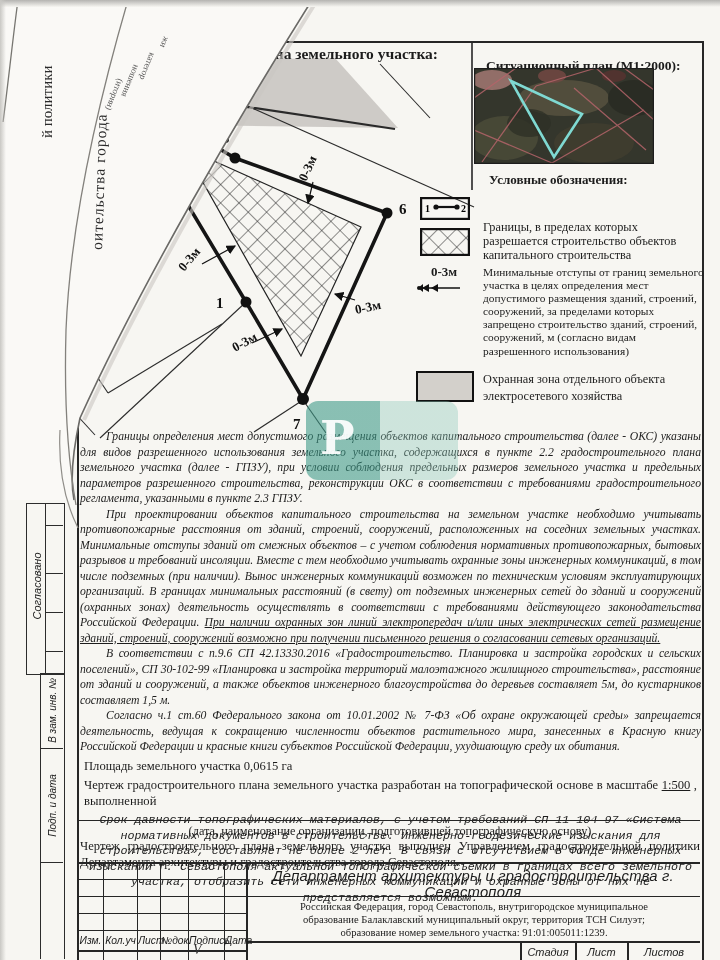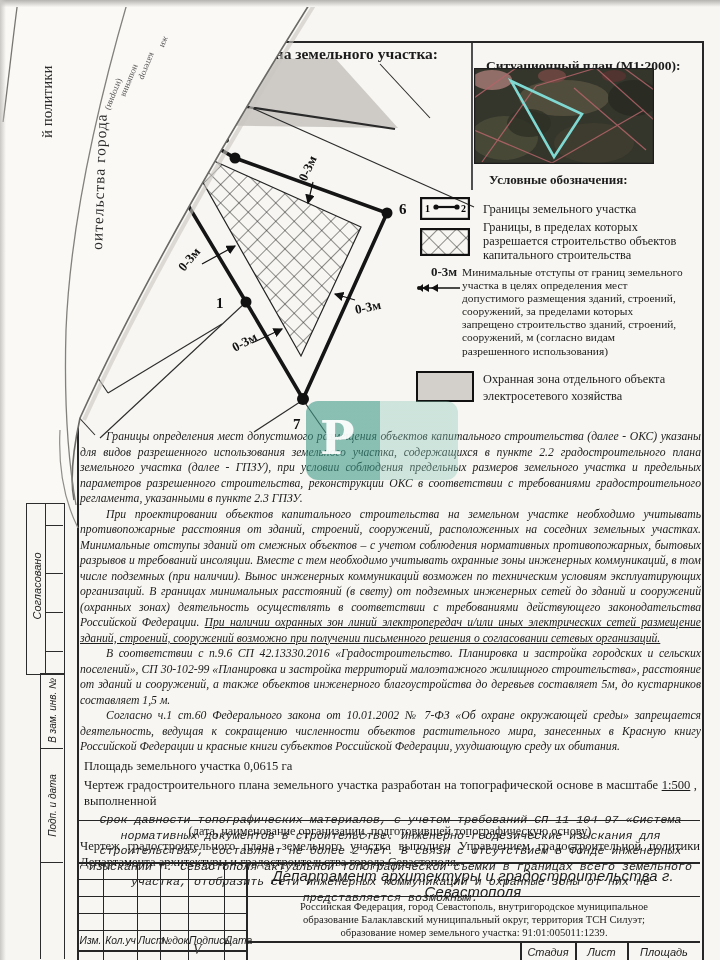--- a/index.html
+++ b/index.html
@@ -150,36 +150,35 @@
   <div class="t legend-head">Условные обозначения:</div>
 
   <svg class="abs" style="left:420px;top:197px;z-index:6;" width="50" height="23" viewBox="0 0 50 23">
     <rect x="1" y="1" width="48" height="21" fill="none" stroke="#111" stroke-width="2.4"></rect>
     <text x="5" y="15" font-size="10" font-weight="bold" font-family="Liberation Serif, serif">1</text>
     <circle cx="16" cy="10" r="2.6" fill="#111"></circle>
     <line x1="16" y1="10" x2="37" y2="10" stroke="#111" stroke-width="2.2"></line>
     <circle cx="37" cy="10" r="2.6" fill="#111"></circle>
     <text x="41" y="15" font-size="10" font-weight="bold" font-family="Liberation Serif, serif">2</text>
   </svg>
-  <div class="t legend-label" style="left:483px;top:203px;width:212px;font-size:12.5px;">Границы земельного участка</div>
 
   <svg class="abs" style="left:420px;top:228px;z-index:6;" width="50" height="28" viewBox="0 0 50 28">
     <rect x="1" y="1" width="48" height="26" fill="url(#xh)" stroke="#111" stroke-width="2.4"></rect>
   </svg>
   <div class="t legend-label" style="left:483px;top:220px;width:218px;font-size:12.3px;line-height:14px;">Границы, в пределах которых разрешается строительство  объектов капитального строительства</div>
 
   <div class="t" style="left:431px;top:264px;font-size:13px;font-weight:bold;z-index:6;">0-3м</div>
   <svg class="abs" style="left:416px;top:282px;z-index:6;" width="46" height="12" viewBox="0 0 46 12">
     <line x1="3" y1="6" x2="44" y2="6" stroke="#111" stroke-width="1.4"></line>
     <path d="M3,2 L8,6 L3,10 Z M3,6 L0,6" fill="#111" transform="translate(2,0) scale(-1,1) translate(-8,0)"></path>
     <path d="M13,2 L6,6 L13,10 Z" fill="#111"></path>
     <path d="M22,2 L15,6 L22,10 Z" fill="#111"></path>
     <circle cx="3" cy="6" r="2" fill="#111"></circle>
   </svg>
-  <div class="t legend-label" style="left:462px;top:266px;width:222px;font-size:11.4px;line-height:13.1px;">Минимальные отступы от границ земельного участка в целях определения мест допустимого размещения зданий, строений, сооружений, за пределами которых запрещено строительство зданий, строений, сооружений, м (согласно видам разрешенного использования)</div>
+  <div class="t legend-label" style="left:483px;top:266px;width:222px;font-size:11.4px;line-height:13.1px;">Минимальные отступы от границ земельного участка в целях определения мест допустимого размещения зданий, строений, сооружений, за пределами которых запрещено строительство зданий, строений, сооружений, м (согласно видам разрешенного использования)</div>
 
   <div class="abs" style="left:416px;top:371px;width:54px;height:27px;z-index:6;
        background:#d3d0cb;border:2.4px solid #111;"></div>
   <div class="t legend-label" style="left:483px;top:371px;width:215px;font-size:12.3px;line-height:16.5px;">Охранная зона отдельного объекта электросетевого хозяйства</div>
 
   <div class="body-text">
     <p class="para">Границы определения мест допустимого размещения объектов капитального строительства (далее - ОКС) указаны для видов разрешенного использования земельного участка, содержащихся в пункте 2.2 градостроительного плана земельного участка (далее - ГПЗУ), при условии соблюдения предельных размеров земельного участка и предельных параметров разрешенного строительства, реконструкции ОКС в соответствии с требованиями градостроительного регламента, указанными в пункте 2.3 ГПЗУ.</p>
     <p class="para"><span>При проектировании объектов капитального строительства на земельном участке необходимо учитывать противопожарные расстояния от зданий, строений, сооружений, расположенных на соседних земельных участках. Минимальные отступы зданий от смежных объектов – с учетом соблюдения нормативных противопожарных, бытовых разрывов и требований инсоляции. Вместе с тем необходимо учитывать охранные зоны инженерных коммуникаций, в том числе подземных (при наличии). Вынос инженерных коммуникаций возможен по техническим условиям эксплуатирующих организаций. В границах минимальных расстояний (в свету) от подземных инженерных сетей до зданий и сооружений (охранных зонах) деятельность осуществлять в соответствии с требованиями действующего законодательства Российской Федерации. </span><span class="und">При наличии охранных зон линий электропередач и/или иных электрических сетей размещение зданий, строений, сооружений возможно при получении письменного решения о согласовании сетевых организаций.</span></p>
     <p class="para">В соответствии с  п.9.6 СП 42.13330.2016 «Градостроительство. Планировка и застройка городских и сельских поселений», СП  30-102-99 «Планировка и застройка территорий  малоэтажного  жилищного  строительства», расстояние от зданий и сооружений, а также объектов инженерного благоустройства до деревьев составляет 5м, до кустарников составляет 1,5 м.</p>
     <p class="para">Согласно ч.1 ст.60 Федерального закона от 10.01.2002 № 7-ФЗ «Об охране окружающей среды» запрещается деятельность, ведущая к сокращению численности объектов растительного мира, занесенных в Красную книгу Российской Федерации и красные книги субъектов Российской Федерации, ухудшающую среду их обитания.</p>
@@ -223,21 +222,21 @@
 
     <div class="sig-v">V</div>
 
     <div class="tb-org">Департамент архитектуры и градостроительства г. Севастополя</div>
     <div class="tb-addr" style="top:901px;">Российская Федерация, город Севастополь, внутригородское муниципальное</div>
     <div class="tb-addr" style="top:914px;">образование Балаклавский муниципальный округ, территория ТСН Силуэт;</div>
     <div class="tb-addr" style="top:927px;">образование номер земельного участка: 91:01:005011:1239.</div>
 
     <div class="tb-lab" style="left:521px;top:946px;width:54px;font-size:11px;">Стадия</div>
     <div class="tb-lab" style="left:576px;top:946px;width:51px;font-size:11px;">Лист</div>
-    <div class="tb-lab" style="left:628px;top:946px;width:72px;font-size:11px;">Площадь</div>
+    <div class="tb-lab" style="left:628px;top:946px;width:72px;font-size:11px;">Листов</div>
   </div>
 
   <div>
     <div class="abs" style="left:26px;top:503px;width:37px;height:170px;border:1.6px solid #2c2c2c;z-index:16;"></div>
     <div class="sb-line" style="left:45px;top:503px;width:1.4px;height:170px;"></div>
     <div class="sb-line" style="left:45px;top:525px;width:18px;height:1.3px;"></div>
     <div class="sb-line" style="left:45px;top:573px;width:18px;height:1.3px;"></div>
     <div class="sb-line" style="left:45px;top:612px;width:18px;height:1.3px;"></div>
     <div class="sb-line" style="left:45px;top:651px;width:18px;height:1.3px;"></div>
     <div class="abs" style="left:40px;top:673px;width:23px;height:285px;border:1.6px solid #2c2c2c;border-bottom:none;z-index:16;"></div>

